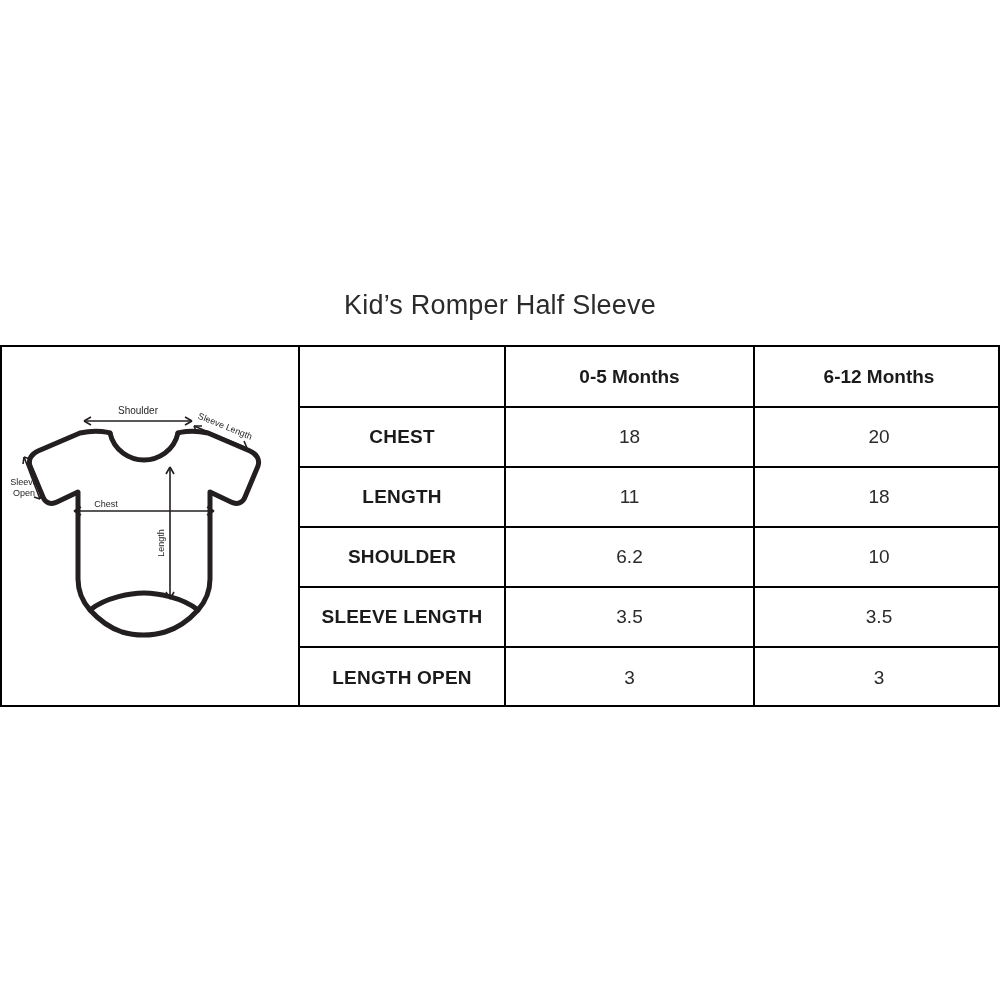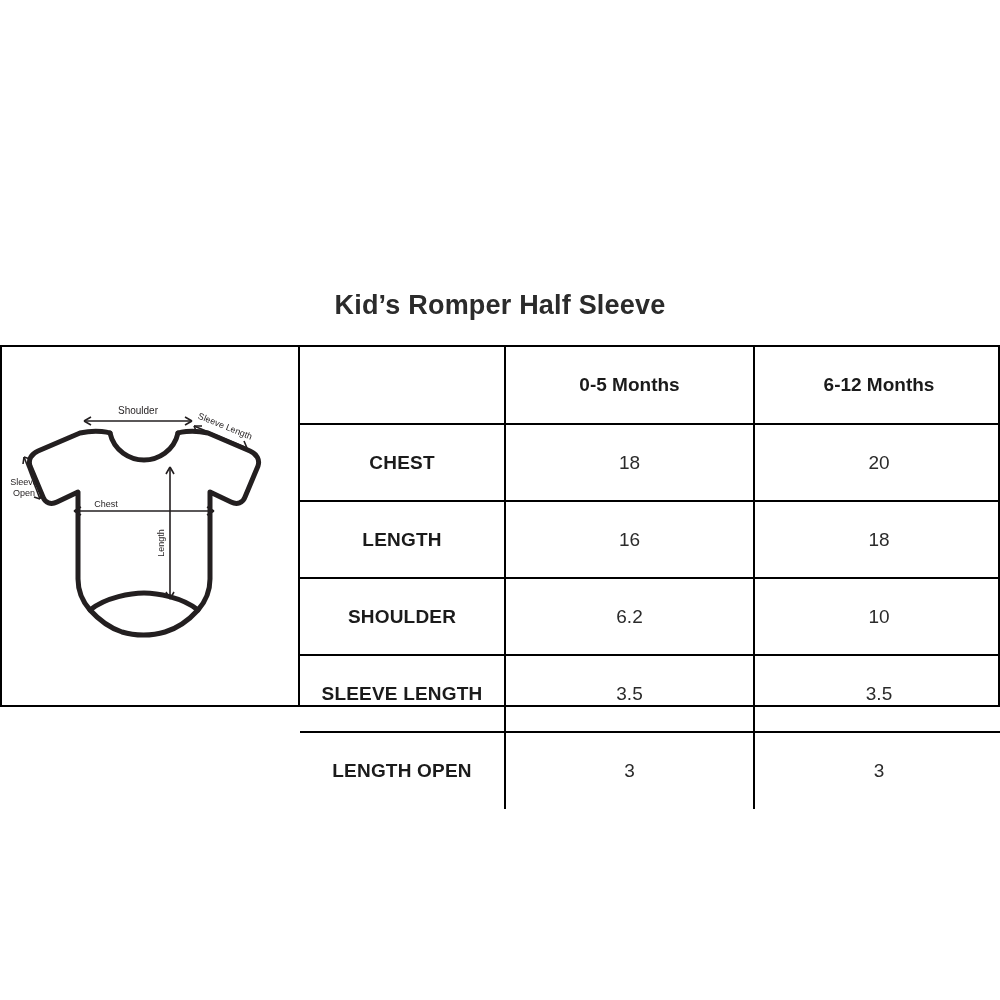--- a/index.html
+++ b/index.html
@@ -25,21 +25,21 @@
   }
 
   
   .chart-title {
     position: absolute;
     left: 0;
     top: 290px;
     width: 1000px;
     text-align: center;
     font-size: 27px;
-    font-weight: 700;
+    font-weight: 400;
     color: #2b2b2b;
     letter-spacing: 0.2px;
   }
 
   
   .chart-block {
     position: absolute;
     left: 0;
     top: 345px;
     width: 1000px;
@@ -66,21 +66,21 @@
     width: 100%;
     height: 100%;
     border-collapse: collapse;
     table-layout: fixed;
   }
   table.size-table td, table.size-table th {
     border: 2px solid #000;
     text-align: center;
     vertical-align: middle;
     padding: 0;
-    height: 77px;
+    height: 60px;
     box-sizing: border-box;
   }
   
   table.size-table tr td:last-child,
   table.size-table tr th:last-child { border-right: none; }
   table.size-table tr:first-child td,
   table.size-table tr:first-child th { border-top: none; }
   table.size-table tr:last-child td,
   table.size-table tr:last-child th { border-bottom: none; }
   table.size-table tr td:first-child,
@@ -206,21 +206,21 @@
           <th class="size-head col-size">0-5 Months</th>
           <th class="size-head col-size">6-12 Months</th>
         </tr>
         <tr>
           <td class="row-label">CHEST</td>
           <td class="value">18</td>
           <td class="value">20</td>
         </tr>
         <tr>
           <td class="row-label">LENGTH</td>
-          <td class="value">16</td>
+          <td class="value">11</td>
           <td class="value">18</td>
         </tr>
         <tr>
           <td class="row-label">SHOULDER</td>
           <td class="value">6.2</td>
           <td class="value">10</td>
         </tr>
         <tr>
           <td class="row-label">SLEEVE LENGTH</td>
           <td class="value">3.5</td>

